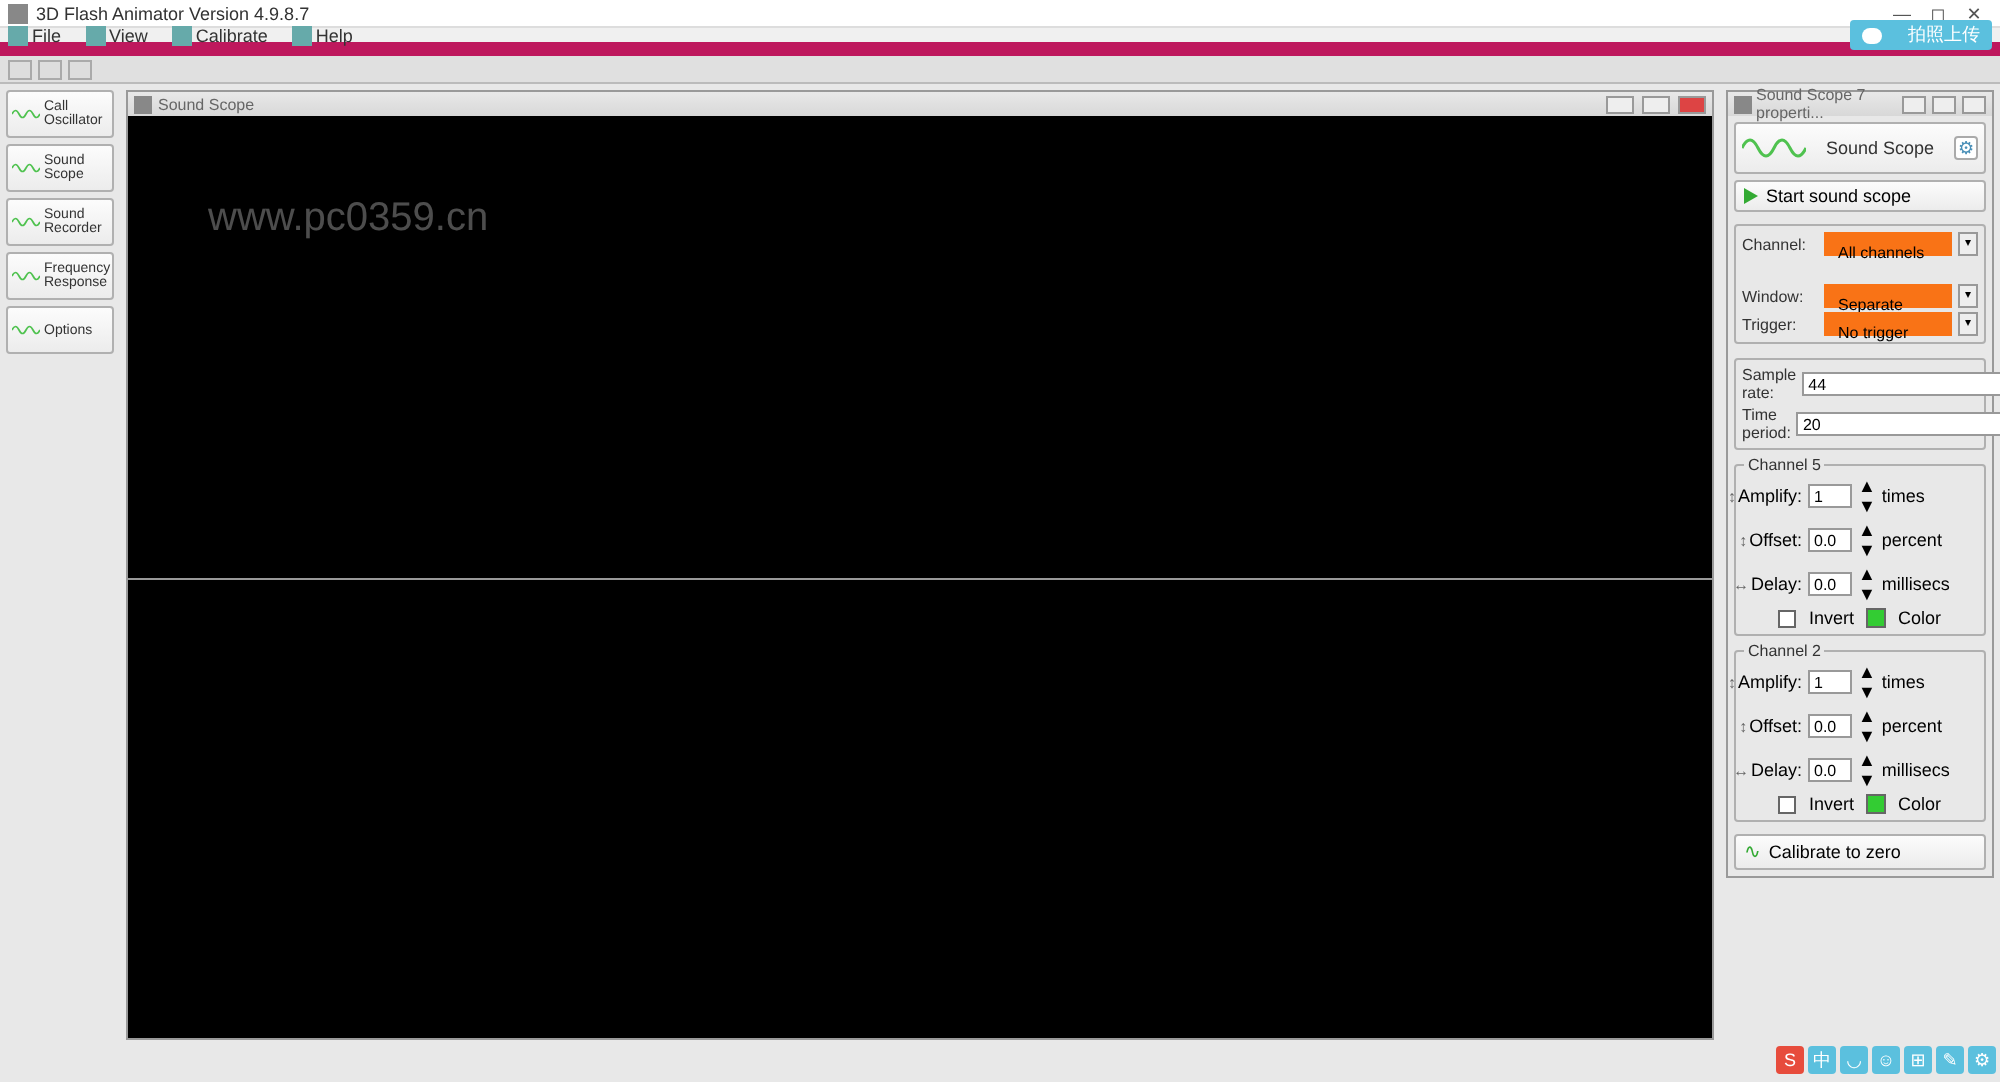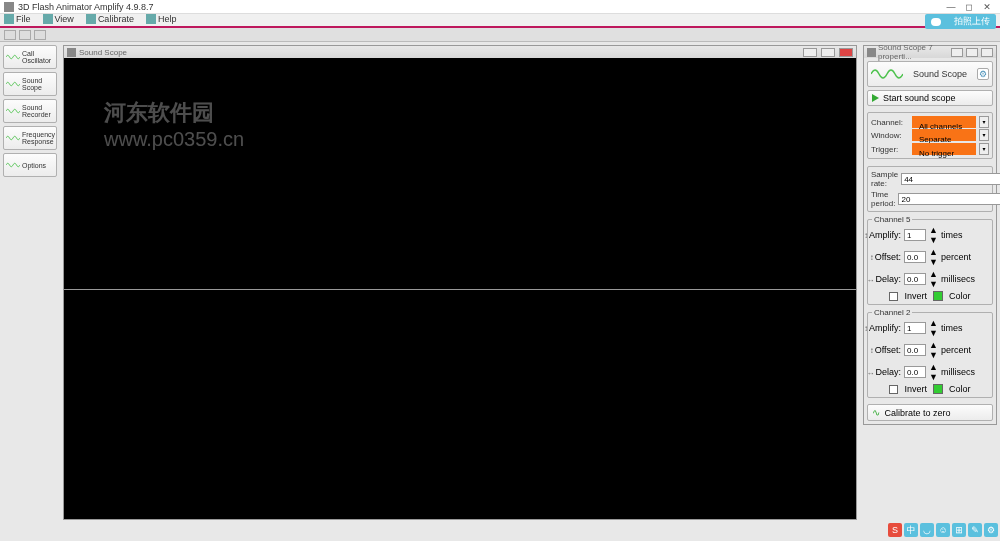--- a/index.html
+++ b/index.html
@@ -1,21 +1,21 @@
 <!DOCTYPE html>
 <html><head>
 <meta charset="utf-8">
 <style>
 *{box-sizing:border-box;margin:0;padding:0;font-family:"Microsoft YaHei",Arial,sans-serif;font-size:9px}
 body{width:1000px;height:541px;background:#e8e8e8;overflow:hidden;position:relative}
 .titlebar{height:14px;background:#fff;display:flex;align-items:center;padding:0 4px;border-bottom:1px solid #ddd}
 .titlebar .icon{width:10px;height:10px;background:#888;margin-right:4px}
 .titlebar .title{flex:1;color:#333}
 .titlebar .winbtn{width:18px;height:10px;display:flex;align-items:center;justify-content:center;color:#555;cursor:pointer}
-.menubar{height:14px;background:#f0f0f0;display:flex;align-items:flex-start;padding:0 4px;gap:12px;border-bottom:2px solid #be185d}
+.menubar{height:14px;background:#f0f0f0;display:flex;align-items:center;padding:0 4px;gap:12px;border-bottom:7px solid #be185d}
 .menubar .menuitem{color:#333;cursor:pointer;display:flex;align-items:center;gap:2px}
 .menubar .menuicon{width:10px;height:10px;background:#6aa}
 .menubar .spacer{flex:1}
 .upload-btn{background:#5bc0de;color:#fff;padding:1px 6px;border-radius:2px;display:flex;align-items:center;gap:13px}
 .upload-btn .cloud{width:10px;height:8px;background:#fff;border-radius:4px}
 .toolbar{height:14px;background:#e0e0e0;display:flex;align-items:center;padding:0 4px;border-bottom:1px solid #bbb;gap:3px}
 .toolbar .tbtn{width:12px;height:10px;background:#ddd;border:1px solid #aaa}
 .main{display:flex;height:481px}
 .sidebar{width:60px;background:#e8e8e8;padding:3px;display:flex;flex-direction:column;gap:3px}
 .sidebtn{background:linear-gradient(#fcfcfc,#ececec);border:1px solid #b0b0b0;border-radius:2px;height:24px;display:flex;align-items:center;padding:0 2px;gap:2px;cursor:pointer}
@@ -63,21 +63,21 @@
 .cal-box{background:linear-gradient(#fcfcfc,#ececec);border:1px solid #b0b0b0;border-radius:2px;padding:2px 4px;display:flex;align-items:center;gap:4px;cursor:pointer;margin-top:3px}
 .cal-box .calicon{color:#3a3;font-size:10px}
 .statusbar{height:18px;position:absolute;right:2px;bottom:2px;display:flex;gap:2px;align-items:center}
 .statusbar .sicon{width:14px;height:14px;border-radius:2px;display:flex;align-items:center;justify-content:center;font-size:9px;color:#fff}
 </style>
 </head>
 <body>
 
 <div class="titlebar">
   <div class="icon"></div>
-  <div class="title">3D Flash Animator Amplify 4.9.8.7</div>
+  <div class="title">3D Flash Animator Version 4.9.8.7</div>
   <div class="winbtn">—</div>
   <div class="winbtn">◻</div>
   <div class="winbtn">✕</div>
 </div>
 
 <div class="menubar">
   <div class="menuitem">
       <div class="menuicon"></div>
       <span>File</span>
     </div>
@@ -160,21 +160,20 @@
       <div class="doc-title">
         <div class="dicon"></div>
         <div class="dtext">Sound Scope</div>
         <div class="dbtn"></div>
         <div class="dbtn"></div>
         <div class="dbtn red"></div>
       </div>
       <div class="scope-area">
         <div class="hline"></div>
         <div class="watermark">
-          <div class="big">河东软件园</div>
           <div class="url">www.pc0359.cn</div>
         </div>
       </div>
     </div>
   </div>
 
   <div class="right">
     <div class="panel">
       <div class="panel-title">
         <div class="picon"></div>
@@ -197,21 +196,21 @@
           <div class="play"></div>
           <span>Start sound scope</span>
         </div>
 
         <div class="group" style="margin-top:3px">
           <div class="row">
               <div class="rlbl">Channel:</div>
               <div class="rselect">All channels</div>
               <div class="dd">▾</div>
             </div>
-          <div class="row" style="margin-top:1px">
+          <div class="row" style="margin-top:14px">
               <div class="rlbl">Window:</div>
               <div class="rselect">Separate views</div>
               <div class="dd">▾</div>
             </div>
           <div class="row" style="margin-top:2px">
               <div class="rlbl">Trigger:</div>
               <div class="rselect">No trigger</div>
               <div class="dd">▾</div>
             </div>
         </div>

